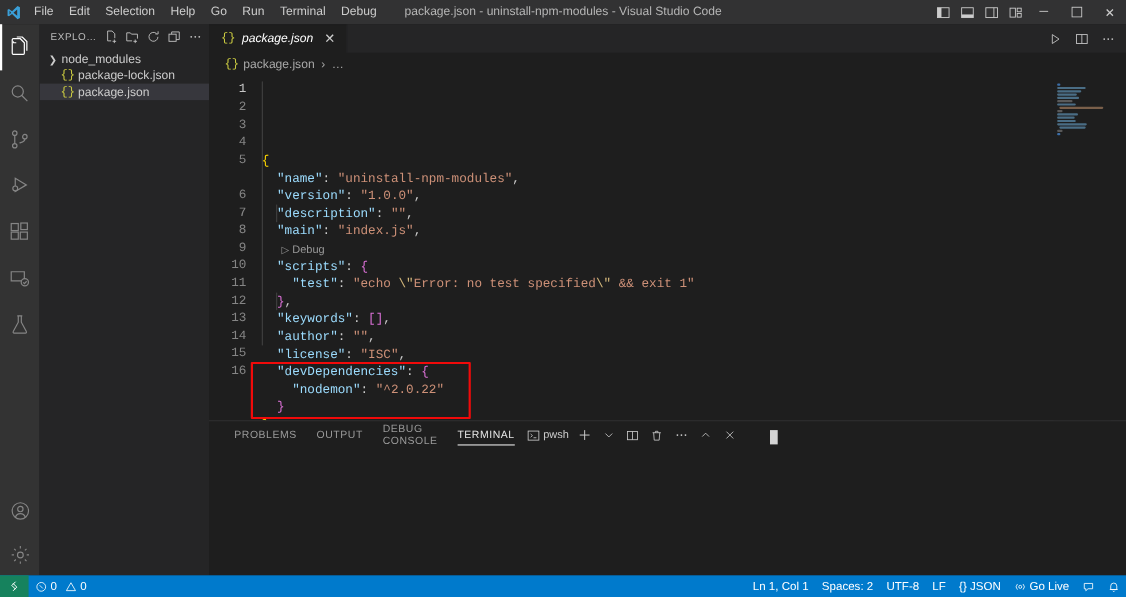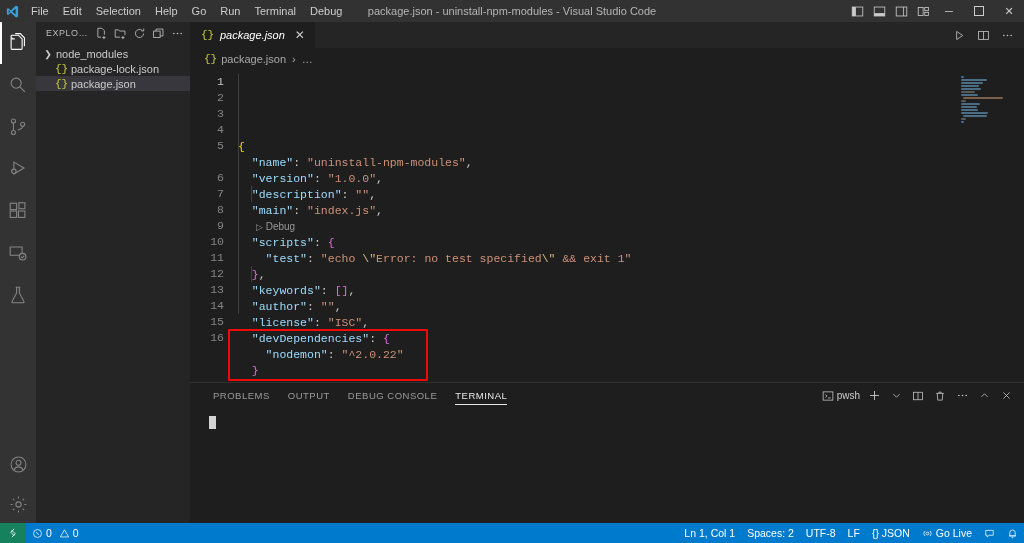--- a/index.html
+++ b/index.html
@@ -134,21 +134,21 @@
     position: absolute; right: 0; top: 0; width: 14px; height: 100%; background: transparent;
   }
   .vscroll-thumb { position: absolute; right: 0; top: 0; width: 14px; height: 0; background: #4f4f4f; }
 
   .highlight-box {
     position: absolute; border: 2.5px solid #f10a0a; border-radius: 1px;
     pointer-events: none;
   }
 
   
-  .panel { flex: 0 0 141px; background: #1e1e1e; border-top: 1px solid #303031; display: flex; flex-direction: column; }
+  .panel { flex: 0 0 141px; background: #1e1e1e; border-top: 1px solid #303031; display: flex; flex-direction: row; }
   .panel-head { height: 25px; display: flex; align-items: center; padding-left: 14px; flex: 0 0 25px; }
   .ptab {
     font-size: 9.5px; letter-spacing: .5px; text-transform: uppercase; color: #9b9b9b;
     padding: 0 9px; height: 25px; display: flex; align-items: center; position: relative;
   }
   .ptab.active { color: #e7e7e7; }
   .ptab.active::after {
     content: ""; position: absolute; left: 9px; right: 9px; bottom: 3px; height: 1px; background: #e7e7e7;
   }
   .panel-actions { margin-left: auto; display: flex; align-items: flex-start; gap: 2px; padding-right: 8px; }

